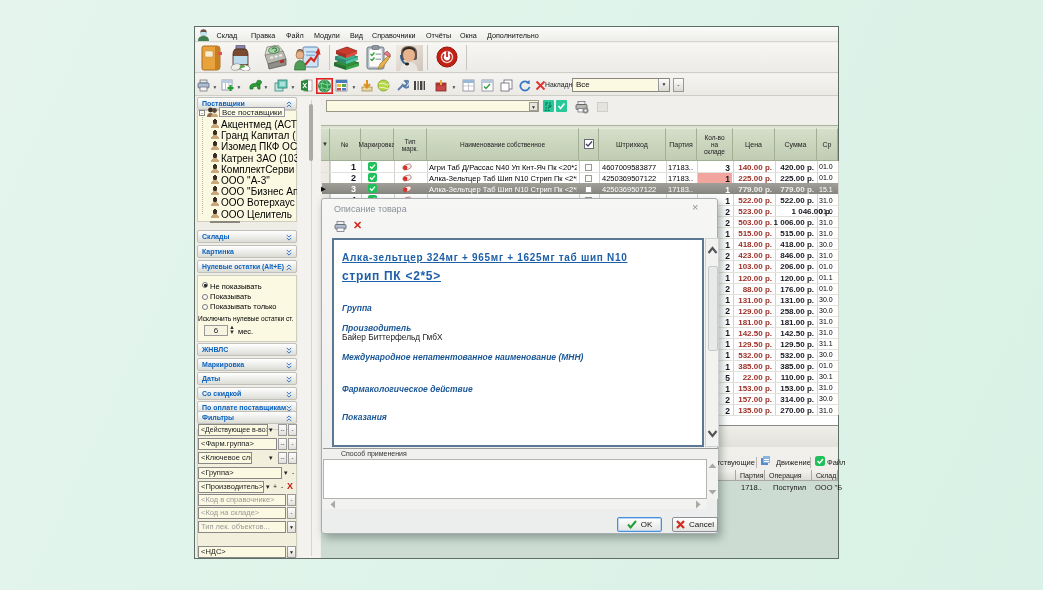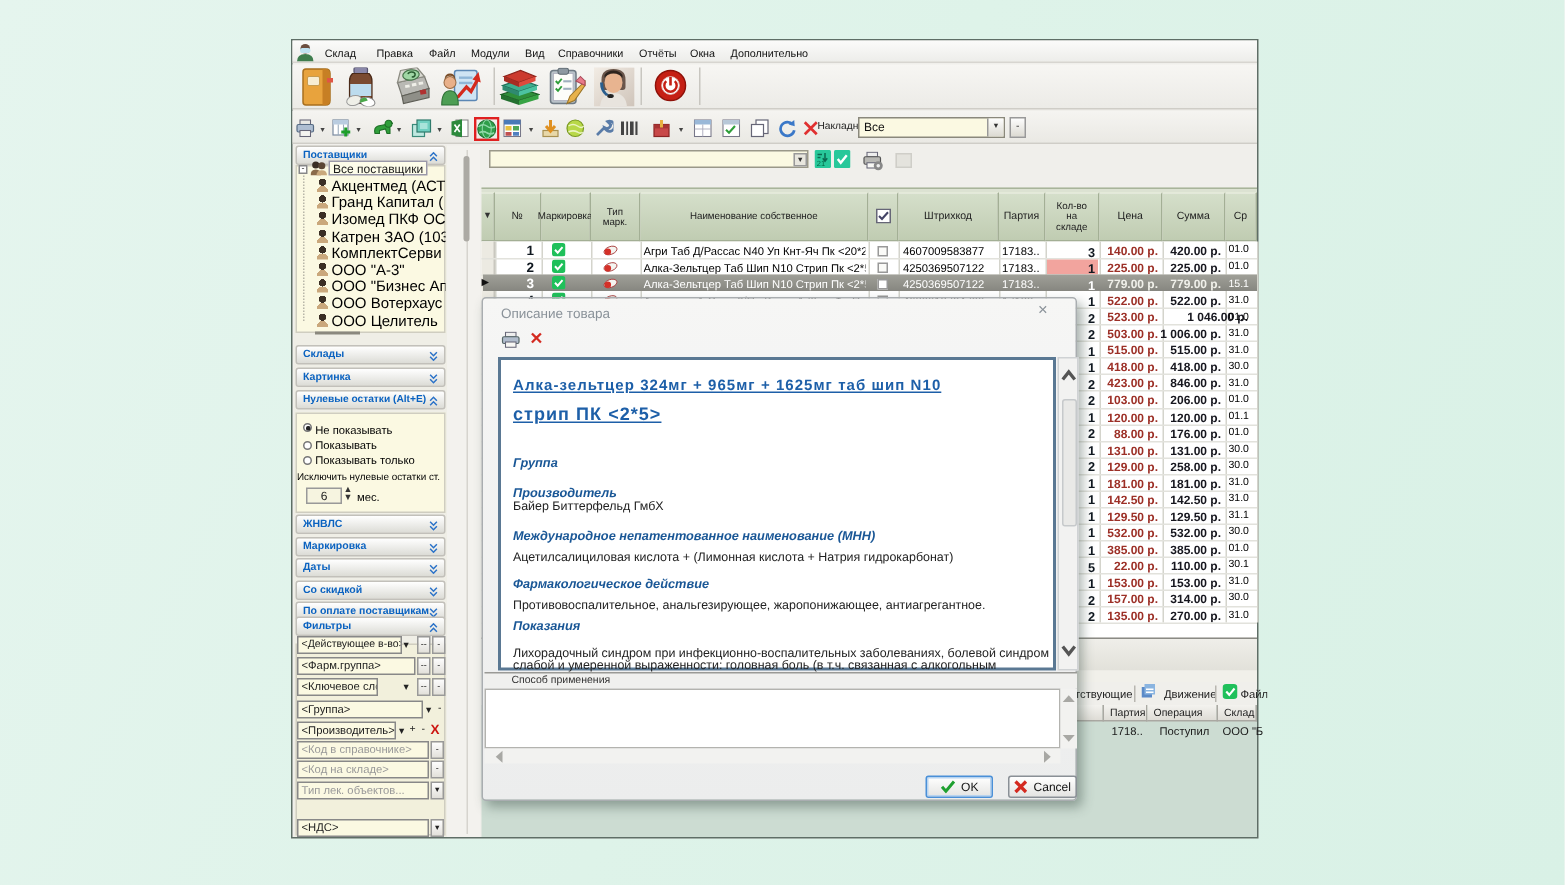--- a/index.html
+++ b/index.html
@@ -649,26 +649,22 @@
       <rect x="3" y="7" width="7" height="3.5" fill="#f8f8f4" stroke="#667" stroke-width=".7"></rect>
     </svg>
   <div class="abs" style="left:31px;top:20px;font-size:11px;font-weight:bold;color:#d42a20">✕</div>
   <div id="dlgbody">
     <div class="abs blue" style="left:8px;top:12px;font-size:10px;letter-spacing:0.7px;text-decoration:underline;color:#1d5fa8">Алка-зельтцер 324мг + 965мг + 1625мг таб шип N10</div>
     <div class="abs blue" style="left:8px;top:29px;font-size:12px;letter-spacing:0.7px;text-decoration:underline;color:#1d5fa8">стрип ПК &lt;2*5&gt;</div>
     <div class="abs blue" style="left:8px;top:63px;font-size:8.5px;font-style:italic">Группа</div>
     <div class="abs blue" style="left:8px;top:83px;font-size:8.5px;font-style:italic">Производитель</div>
     <div class="dtxt" style="top:92px">Байер Биттерфельд ГмбХ</div>
     <div class="abs blue" style="left:8px;top:112px;font-size:8.5px;font-style:italic">Международное непатентованное наименование (МНН)</div>
-    <div class="dtxt" style="top:126px">Ацетилсалициловая кислота + (Лимонная кислота + Натрия гидрокарбонат)</div>
     <div class="abs blue" style="left:8px;top:144px;font-size:8.5px;font-style:italic">Фармакологическое действие</div>
-    <div class="dtxt" style="top:158px">Противовоспалительное, анальгезирующее, жаропонижающее, антиагрегантное.</div>
     <div class="abs blue" style="left:8px;top:172px;font-size:8.5px;font-style:italic">Показания</div>
-    <div class="dtxt" style="top:190px">Лихорадочный синдром при инфекционно-воспалительных заболеваниях, болевой синдром</div>
-    <div class="dtxt" style="top:198px">слабой и умеренной выраженности: головная боль (в т.ч. связанная с алкогольным</div>
   </div>
   <div id="dlgscroll">
     <svg class="abs" style="left:1px;top:6px" width="11" height="12" viewBox="0 0 11 12">
         <path d="M1.5 8 L5.5 3 L9.5 8" fill="none" stroke="#555" stroke-width="2.2"></path>
       </svg>
     <div class="abs" style="left:1.5px;top:27px;width:10px;height:85px;background:#e9e9e7;border:1px solid #c6c9cb;border-radius:2px"></div>
     <svg class="abs" style="left:1px;top:188px" width="11" height="12" viewBox="0 0 11 12">
         <path d="M1.5 4 L5.5 9 L9.5 4" fill="none" stroke="#555" stroke-width="2.2"></path>
       </svg>
   </div>

